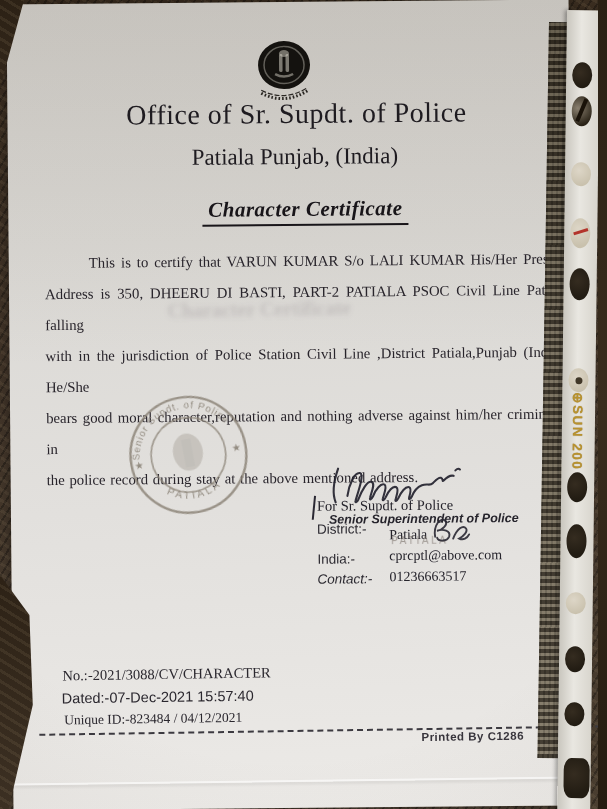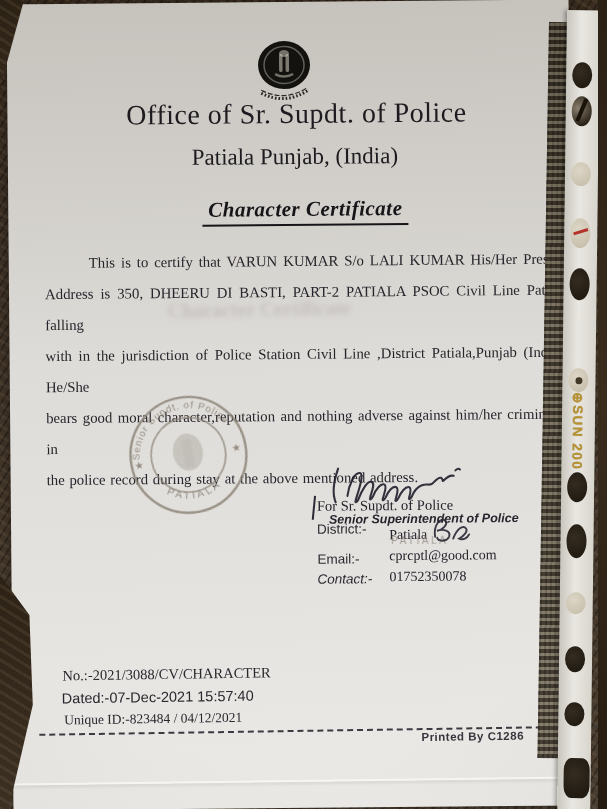--- a/index.html
+++ b/index.html
@@ -205,25 +205,25 @@
     <div class="sig-row-label" style="top:62px;">District:-</div>
     <div class="sig-row-value" style="top:68px;">Patiala</div>
     <div class="ghost-stamp">PATIALA</div>
     <svg class="district-scribble" width="42" height="28" viewBox="0 0 42 28">
       <g stroke="#2a2833" stroke-width="1.9" fill="none" stroke-linecap="round" opacity=".9">
         <path d="M6,22 C4,10 12,2 16,6 C20,10 12,16 8,16 C14,14 22,16 20,22 C18,27 9,27 8,23"></path>
         <path d="M24,24 C28,14 34,10 37,14 C39,17 34,22 30,24 C34,26 38,24 40,20"></path>
       </g>
     </svg>
 
-    <div class="sig-row-label" style="top:92px;">Email:-</div>
-    <div class="sig-row-value" style="top:89px;">cprcptl@good.com</div>
+    <div class="sig-row-label" style="top:92px;">India:-</div>
+    <div class="sig-row-value" style="top:89px;">cprcptl@above.com</div>
 
     <div class="sig-row-label" style="top:112px;font-style:italic;">Contact:-</div>
-    <div class="sig-row-value" style="top:110px;">01752350078</div>
+    <div class="sig-row-value" style="top:110px;">01236663517</div>
   </div>
 
   <div class="footer">
     <div class="ref-no">No.:-2021/3088/CV/CHARACTER</div>
     <div class="dated">Dated:-07-Dec-2021 15:57:40</div>
     <div class="unique-id">Unique ID:-823484 / 04/12/2021</div>
     <div class="dash-line"></div>
     <div class="printed-by">Printed By C1286</div>
   </div>
 </div>

